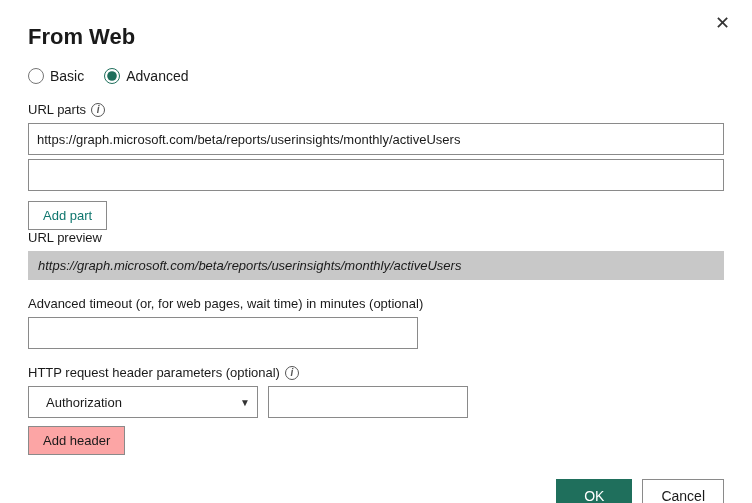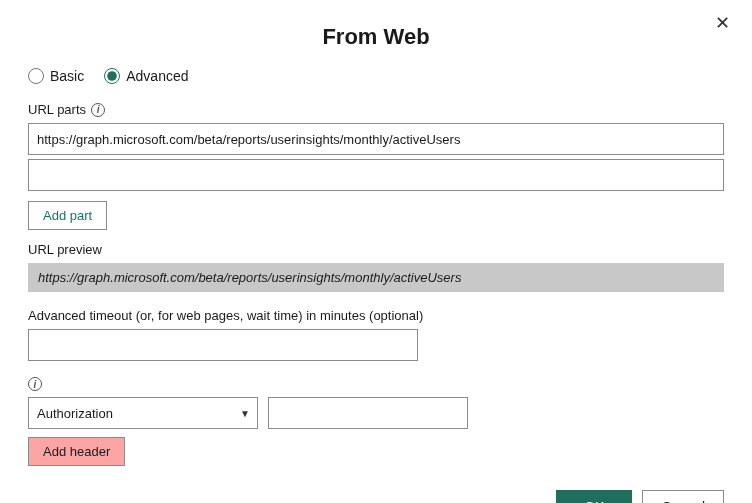--- a/index.html
+++ b/index.html
@@ -37,21 +37,20 @@
       color: #333;
       line-height: 1;
       padding: 2px 6px;
     }
 
     .dialog-title {
       font-size: 22px;
       font-weight: 600;
       color: #1a1a1a;
       margin-bottom: 18px;
-      text-align: center;
     }
 
     .radio-group {
       display: flex;
       align-items: center;
       gap: 20px;
       margin-bottom: 18px;
     }
 
     .radio-label {
@@ -88,21 +87,20 @@
       border: 1.5px solid #555;
       border-radius: 50%;
       font-size: 10px;
       font-style: italic;
       color: #555;
       font-weight: bold;
       cursor: default;
     }
 
     .url-parts-section {
-      margin-bottom: 12px;
     }
 
     .url-input {
       width: 100%;
       border: 1px solid #8a8a8a;
       padding: 6px 8px;
       font-size: 13px;
       color: #1a1a1a;
       outline: none;
       margin-bottom: 4px;
@@ -165,21 +163,21 @@
 
     .header-select-wrapper {
       position: relative;
       width: 230px;
     }
 
     .header-select {
       width: 100%;
       height: 32px;
       border: 1px solid #8a8a8a;
-      padding: 0 28px 0 8px;
+      padding: 0 28px 0 17px;
       font-size: 13px;
       color: #1a1a1a;
       background: #ffffff;
       appearance: none;
       -webkit-appearance: none;
       cursor: pointer;
       outline: none;
     }
 
     .select-arrow {
@@ -277,20 +275,21 @@
     <div class="url-preview-box">https://graph.microsoft.com/beta/reports/userinsights/monthly/activeUsers</div>
   </div>
 
   <div class="command-timeout-section">
     <div class="field-label">Advanced timeout (or, for web pages, wait time) in minutes (optional)</div>
     <input class="timeout-input" type="text" value="" style="">
   </div>
 
   <div class="http-header-section">
     <div class="field-label">
+      <span>HTTP request header parameters (optional)</span>
       <span class="info-icon">i</span>
     </div>
     <div class="header-row">
       <div class="header-select-wrapper">
         <select class="header-select">
           <option value="Authorization" selected="">Authorization</option>
           <option value="Content-Type">Content-Type</option>
           <option value="Accept">Accept</option>
           <option value="User-Agent">User-Agent</option>
         </select>

